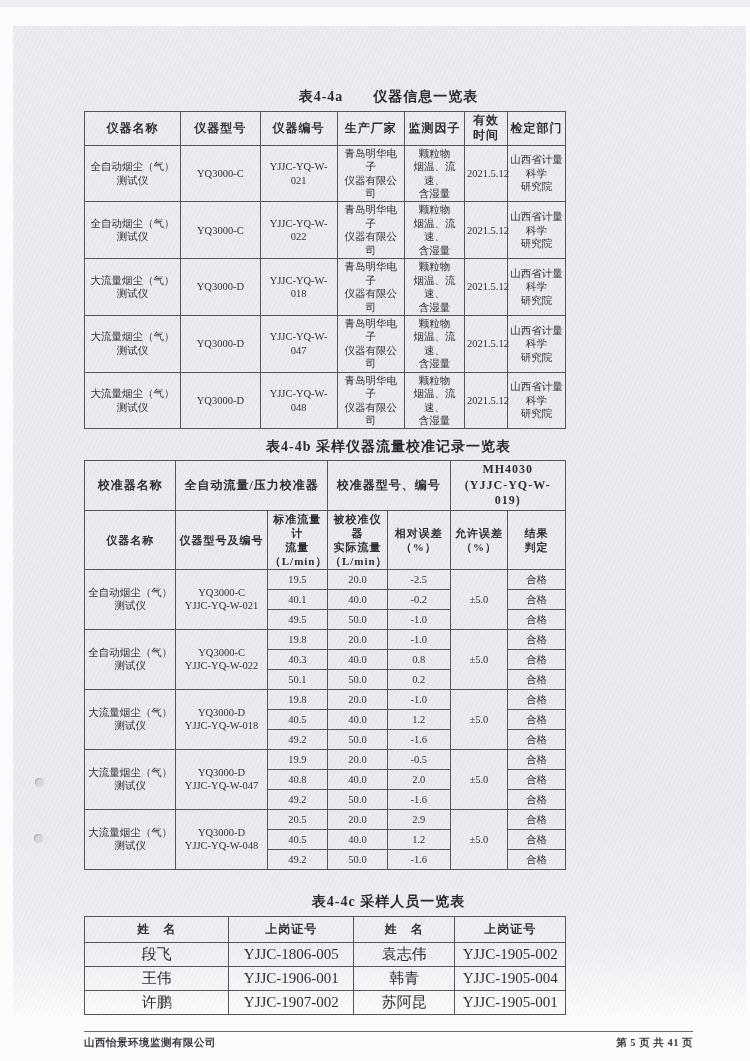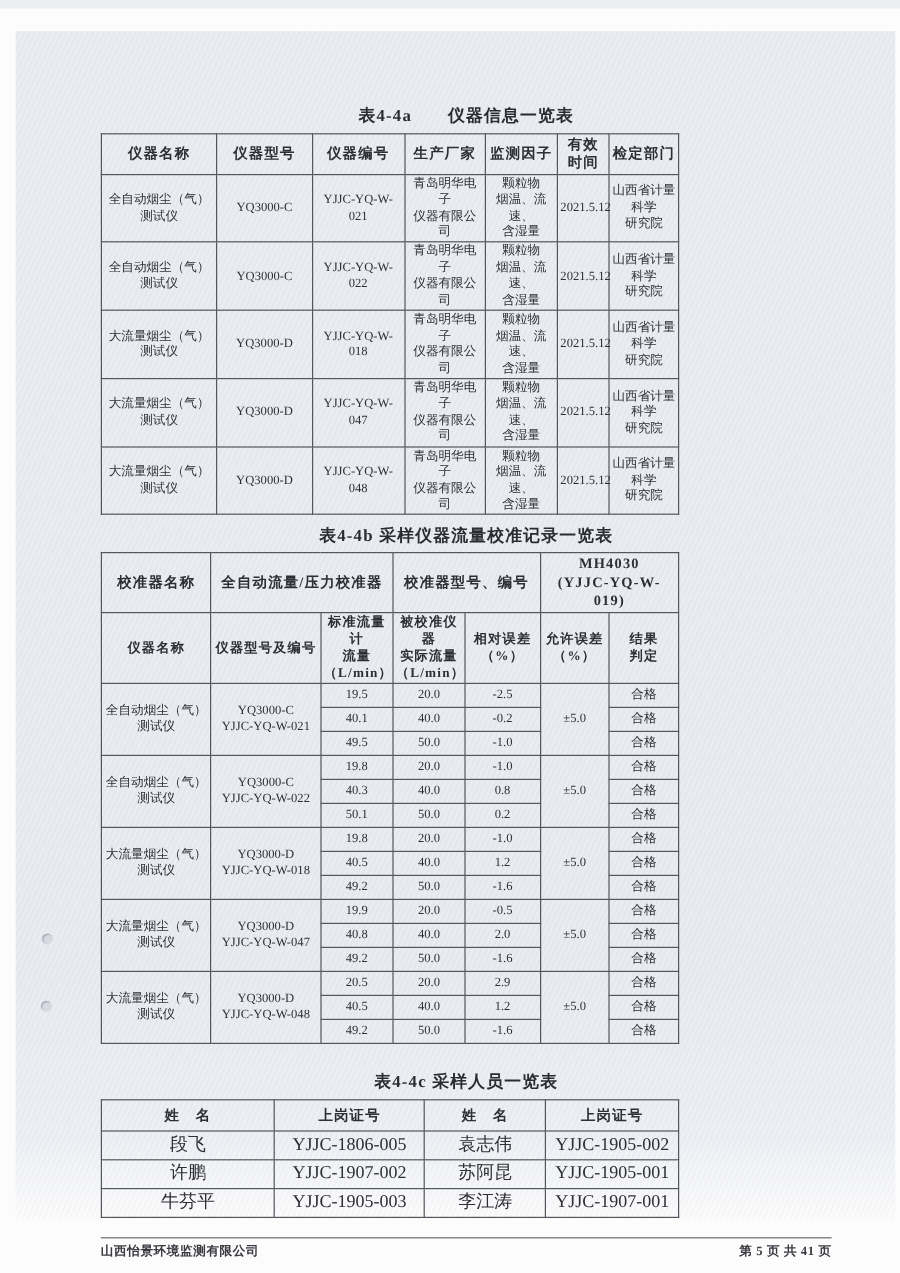--- a/index.html
+++ b/index.html
@@ -342,31 +342,31 @@
             </tr>
           </thead>
         <tbody id="tc-body">
             <tr>
               <td>段飞</td>
               <td>YJJC-1806-005</td>
               <td>袁志伟</td>
               <td>YJJC-1905-002</td>
             </tr>
             <tr>
+              <td>王伟</td>
+              <td>YJJC-1906-001</td>
+              <td>韩青</td>
+              <td>YJJC-1905-004</td>
+            </tr>
+            <tr>
               <td>许鹏</td>
               <td>YJJC-1907-002</td>
               <td>苏阿昆</td>
               <td>YJJC-1905-001</td>
             </tr>
-            <tr>
-              <td>牛芬平</td>
-              <td>YJJC-1905-003</td>
-              <td>李江涛</td>
-              <td>YJJC-1907-001</td>
-            </tr>
           </tbody>
       </table>
 
       <div class="page-footer">
         <span>山西怡景环境监测有限公司</span>
         <span>第 5 页 共 41 页</span>
       </div>
 
     </div>
   </div>

